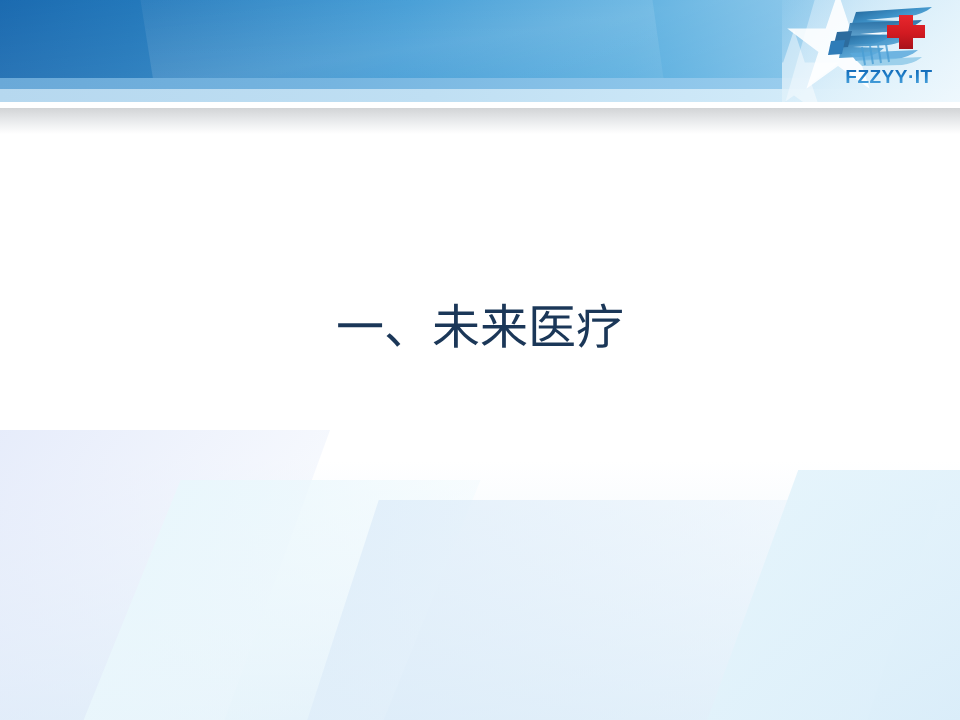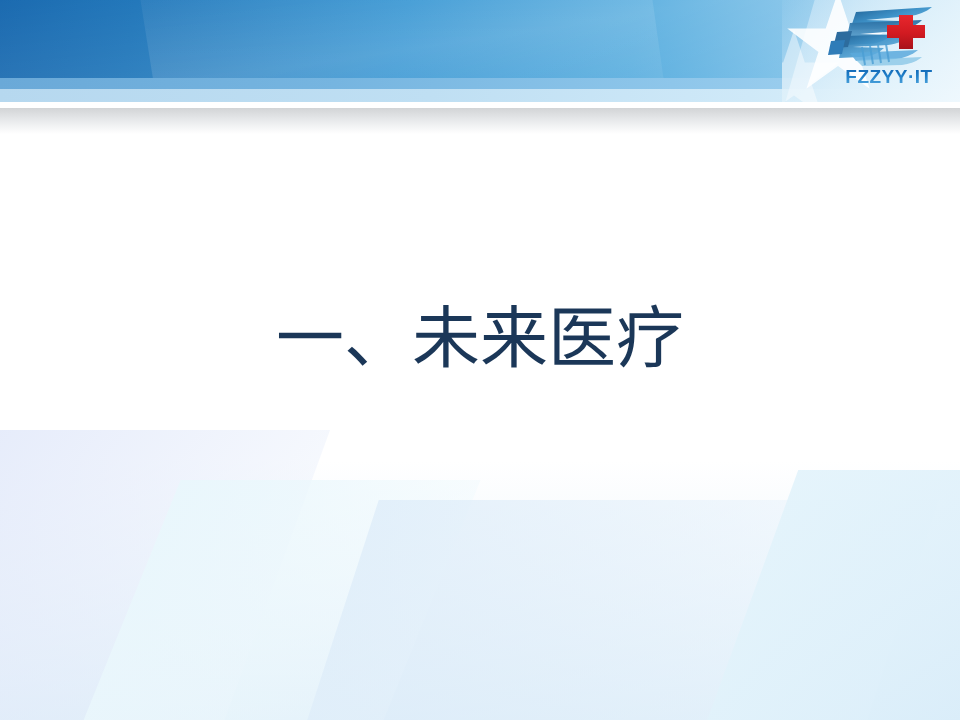--- a/index.html
+++ b/index.html
@@ -201,21 +201,21 @@
   .title-wrap {
     position: absolute;
     left: 0;
     right: 0;
     top: 300px;
     text-align: center;
   }
   .title {
     display: inline-block;
     font-family: "DejaVu Sans", "Liberation Sans", sans-serif;
-    font-size: 68px;
+    font-size: 48px;
     line-height: 1.15;
     color: #1b3758;
     letter-spacing: 0px;
     white-space: nowrap;
   }
 </style>
 </head>
 <body>
 
 <div class="slide">

